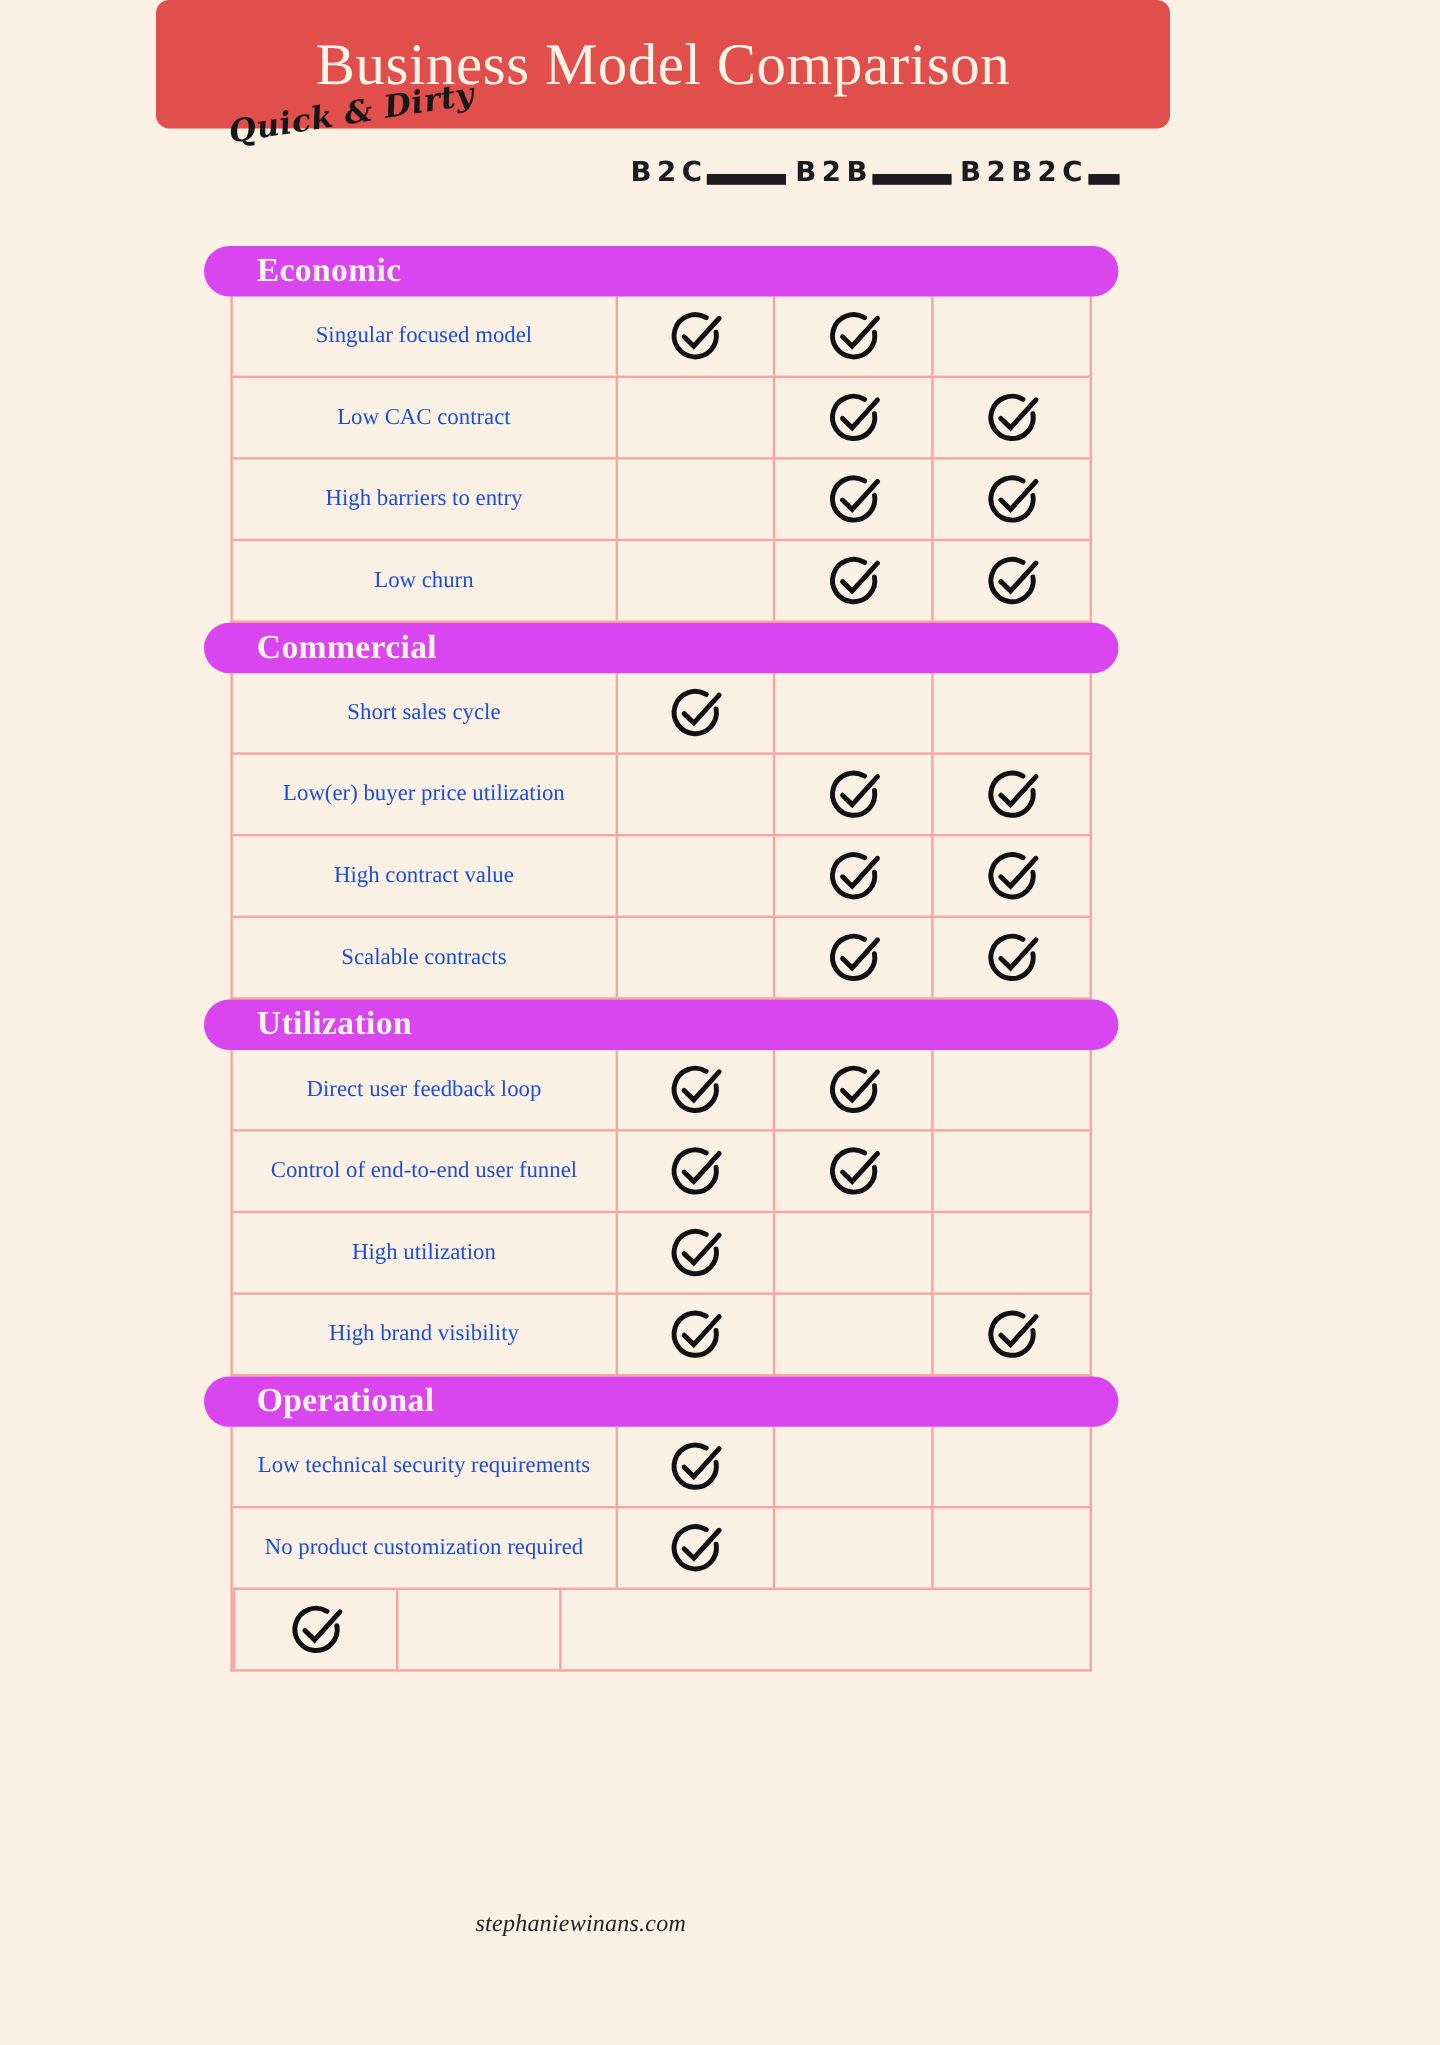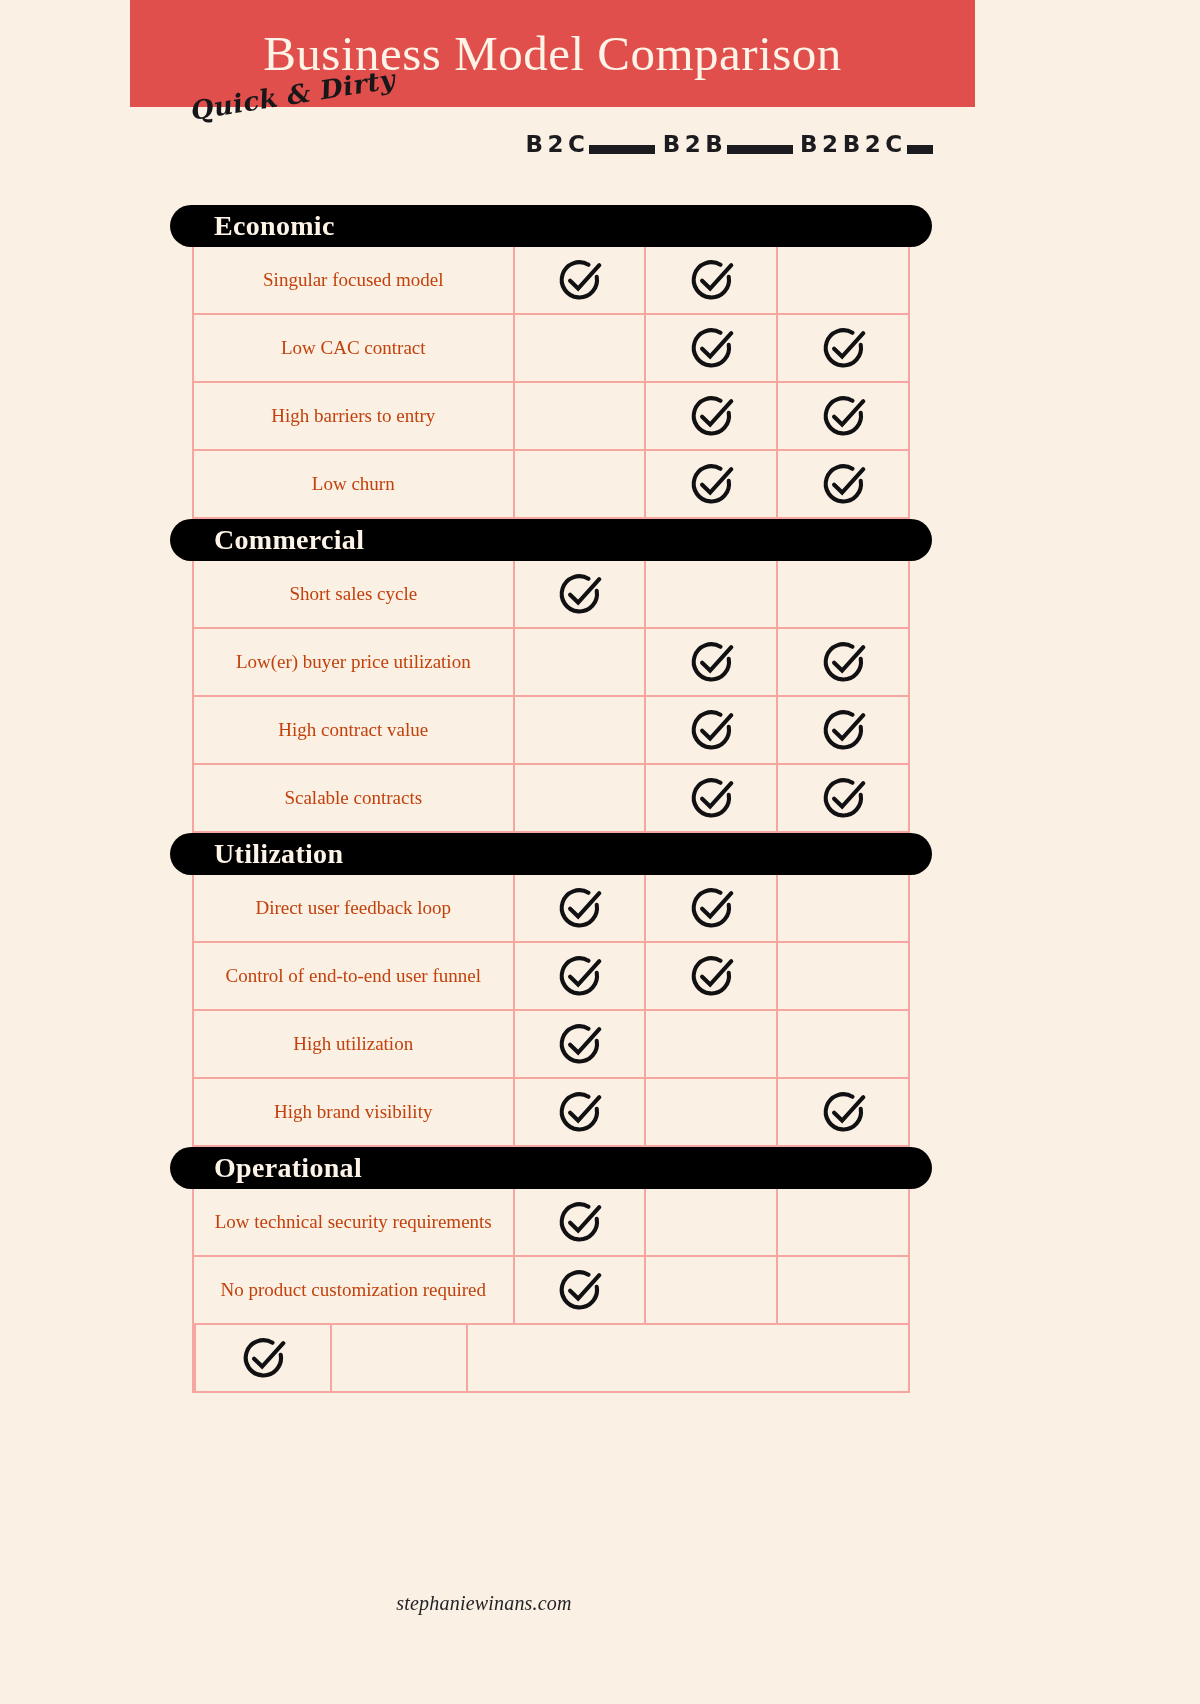--- a/index.html
+++ b/index.html
@@ -19,20 +19,21 @@
   .header-banner {
     position: absolute;
     left: 130px;
     top: 0;
     width: 845px;
     height: 107px;
     background: #e04f4b;
     display: flex;
     align-items: center;
     justify-content: center;
+    border-radius: 11px;
   }
   .header-title {
     color: #fdf3e7;
     font-family: "Liberation Serif", serif;
     font-size: 49px;
     letter-spacing: 0.5px;
     white-space: nowrap;
     font-weight: 400;
   }
 
@@ -87,21 +88,21 @@
   .table {
     position: absolute;
     left: 170px;
     top: 205px;
     width: 762px;
   }
 
   .section-band {
     position: relative;
     height: 42px;
-    background: #000000;
+    background: #d946ef;
     border-radius: 21px;
     display: flex;
     align-items: center;
     z-index: 3;
     margin-left: 0px;
   }
   .section-band-label {
     color: #fdf3e7;
     font-family: "Liberation Serif", serif;
     font-size: 28px;
@@ -128,21 +129,21 @@
   .rows .row:first-child { border-top: none; }
 
   .row-label {
     width: 328px;
     display: flex;
     align-items: center;
     justify-content: center;
     text-align: center;
     font-family: "Liberation Serif", serif;
     font-size: 19px;
-    color: #c2410c;
+    color: #1d4ed8;
     padding: 10px 12px;
     box-sizing: border-box;
     line-height: 1.28;
   }
   .row-cell {
     width: 136px;
     border-left: 2px solid #f6a6a0;
     display: flex;
     align-items: center;
     justify-content: center;

